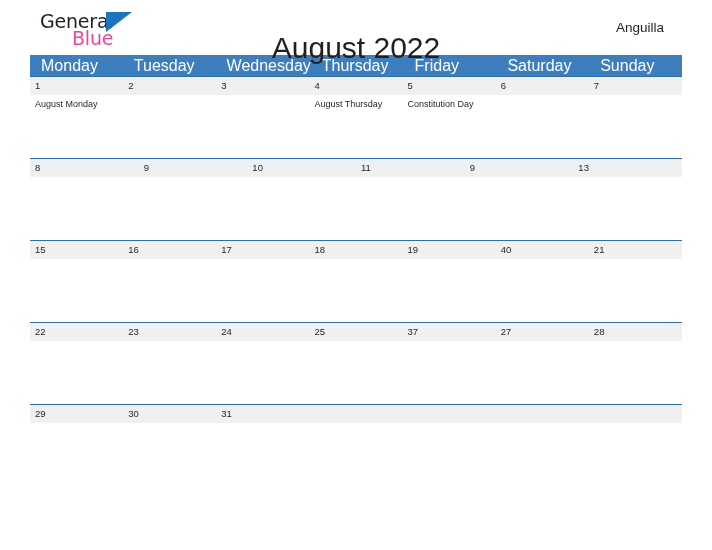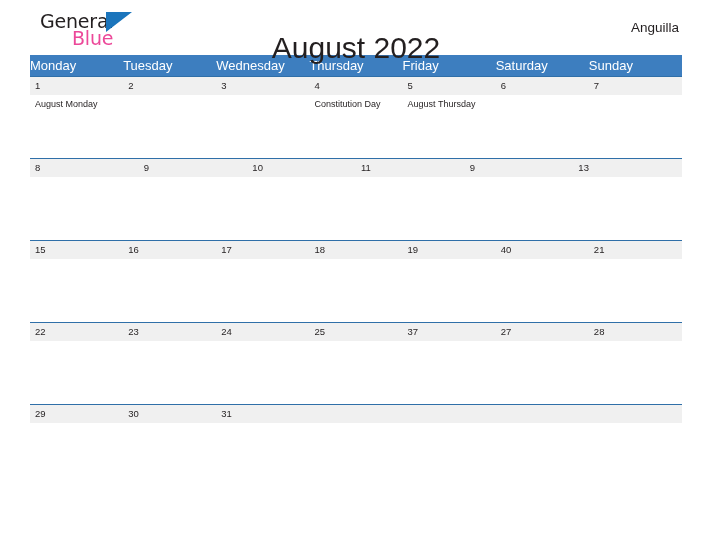--- a/index.html
+++ b/index.html
@@ -78,37 +78,37 @@
     font-family: "Liberation Sans", sans-serif;
     pointer-events: none;
   }
 
   .location {
     position: relative;
     z-index: 2;
     font-size: 13.5px;
     color: #231f20;
     flex: 0 0 auto;
-    margin-right: 3px;
+    margin-right: 18px;
   }
 
   
   .calendar {
     margin: 0 30px;
     width: 652px;
   }
 
   .weekdays {
     display: flex;
     background: #3d7ebf;
   }
   .weekday {
     flex: 1 1 0;
-    padding: 4px 0 4px 0;
-    font-size: 13px;
+    padding: 4px 0 4px 11px;
+    font-size: 16px;
     color: #ffffff;
     box-sizing: border-box;
     line-height: 13px;
   }
 
   .week {
     position: relative;
   }
   .week-dates {
     display: flex;
@@ -189,24 +189,24 @@
         <div class="day-num">6</div>
         <div class="day-num">7</div>
       </div>
       <div class="week-events">
         <div class="day-events">
           <div class="event">August Monday</div>
         </div>
         <div class="day-events"></div>
         <div class="day-events"></div>
         <div class="day-events">
-          <div class="event">Constitution Day</div>
+          <div class="event">August Thursday</div>
         </div>
         <div class="day-events">
-          <div class="event">August Thursday</div>
+          <div class="event">Constitution Day</div>
         </div>
         <div class="day-events"></div>
         <div class="day-events"></div>
       </div>
     </div>
 
     <div class="week">
       <div class="week-dates">
         <div class="day-num">8</div>
         <div class="day-num">9</div>

